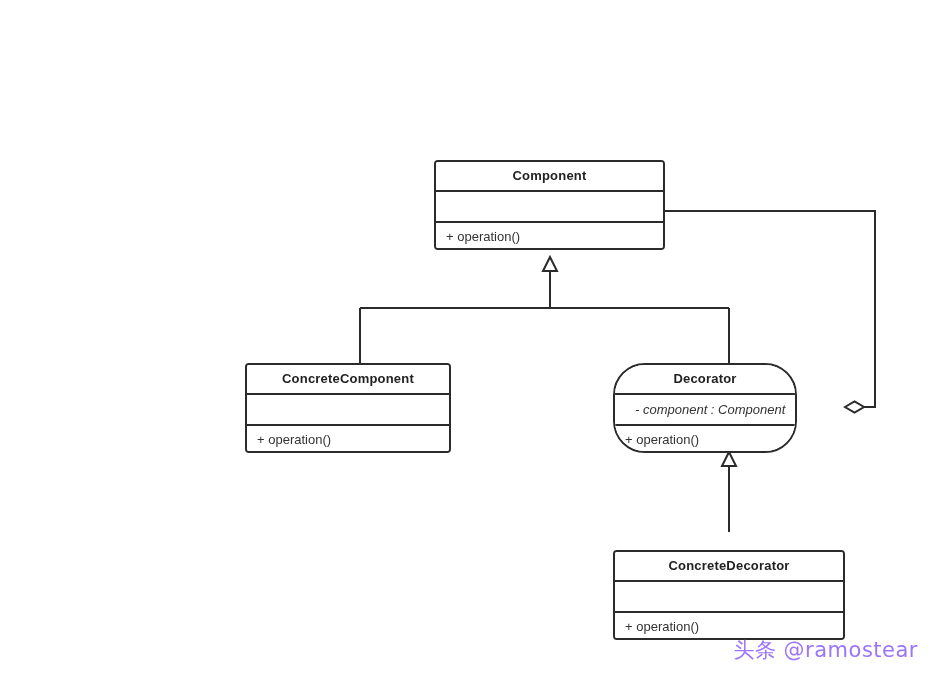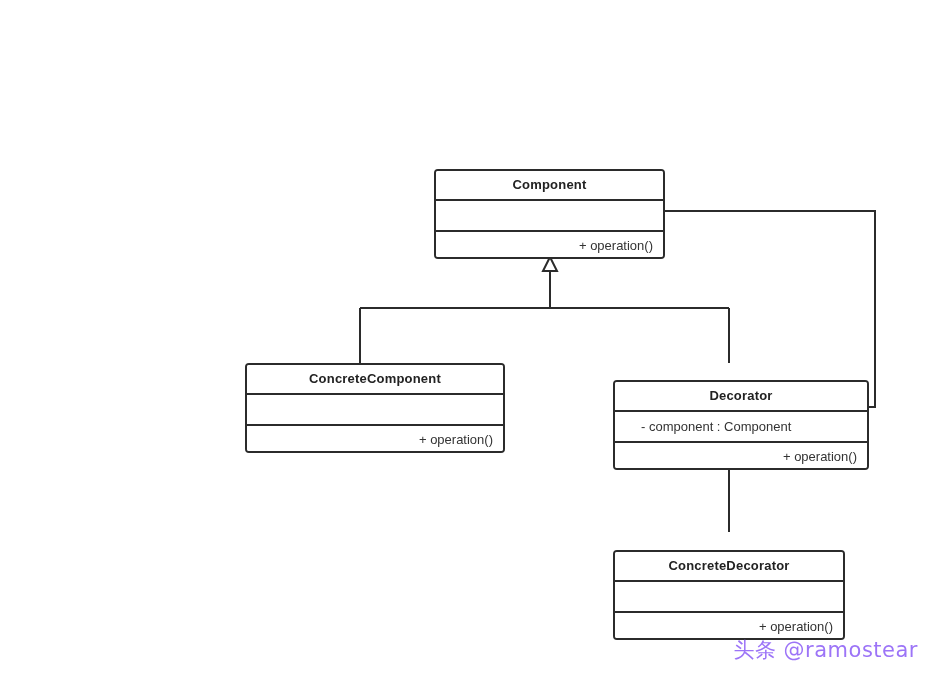--- a/index.html
+++ b/index.html
@@ -39,36 +39,36 @@
     color: #222222;
     border-bottom: 2px solid #2b2b2b;
     background: #ffffff;
     letter-spacing: 0.2px;
   }
   .uml-attrs {
     box-sizing: border-box;
     min-height: 31px;
     border-bottom: 2px solid #2b2b2b;
     background: #ffffff;
-    padding: 0 26px;
+    padding: 0 20px;
     font-size: 13px;
     color: #333333;
     line-height: 29px;
     white-space: nowrap;
+    font-style: italic;
   }
   .uml-ops {
     box-sizing: border-box;
     min-height: 29px;
     background: #ffffff;
     padding: 0 10px;
     font-size: 13px;
     color: #333333;
     line-height: 27px;
     white-space: nowrap;
-    text-align: right;
   }
   .uml-attrs.empty, .uml-ops.empty { color: transparent; }
 
   #watermark {
     position: absolute;
     right: 17px;
     bottom: 18px;
     font-size: 21px;
     color: #8b5cf6;
     font-family: "DejaVu Sans", sans-serif;
@@ -99,33 +99,33 @@
     <path d="M 729 532 L 729 466" stroke="#2b2b2b" stroke-width="2" fill="none"></path>
     <polygon points="729,452 722,466 736,466" fill="#ffffff" stroke="#2b2b2b" stroke-width="2"></polygon>
   </g>
 
   <g>
     <path d="M 665 211 L 875 211 L 875 407 L 864 407" stroke="#2b2b2b" stroke-width="2" fill="none" stroke-linejoin="miter"></path>
     <polygon points="845,407 854.5,401.5 864,407 854.5,412.5" fill="#ffffff" stroke="#2b2b2b" stroke-width="2" stroke-linejoin="miter"></polygon>
   </g>
 </svg>
 
-<div class="uml-class" id="cls-component" style="left:434px; top:169px; width:231px; height:90px;">
+<div class="uml-class" id="cls-component" style="left:434px; top:160px; width:231px; height:90px;">
   <div class="uml-name">Component</div>
   <div class="uml-attrs empty"></div>
   <div class="uml-ops">+ operation()</div>
 </div>
 
-<div class="uml-class" id="cls-concrete-component" style="left:245px; top:363px; width:260px; height:90px;">
+<div class="uml-class" id="cls-concrete-component" style="left:245px; top:363px; width:206px; height:90px;">
   <div class="uml-name">ConcreteComponent</div>
   <div class="uml-attrs empty"></div>
   <div class="uml-ops">+ operation()</div>
 </div>
 
-<div class="uml-class" id="cls-decorator" style="left:613px; top:380px; width:256px; height:90px;">
+<div class="uml-class" id="cls-decorator" style="left:613px; top:363px; width:184px; height:90px;border-radius:32px;">
   <div class="uml-name">Decorator</div>
   <div class="uml-attrs">- component : Component</div>
   <div class="uml-ops">+ operation()</div>
 </div>
 
 <div class="uml-class" id="cls-concrete-decorator" style="left:613px; top:532px; width:232px; height:90px;margin-top:18px;">
   <div class="uml-name">ConcreteDecorator</div>
   <div class="uml-attrs empty"></div>
   <div class="uml-ops">+ operation()</div>
 </div>

